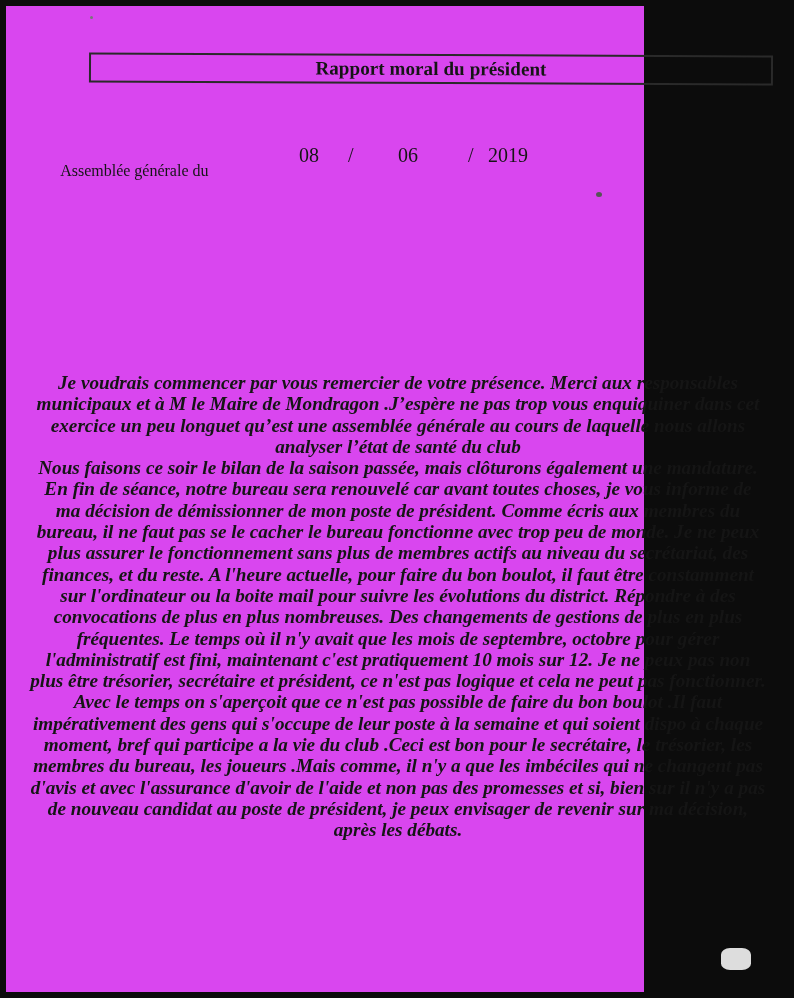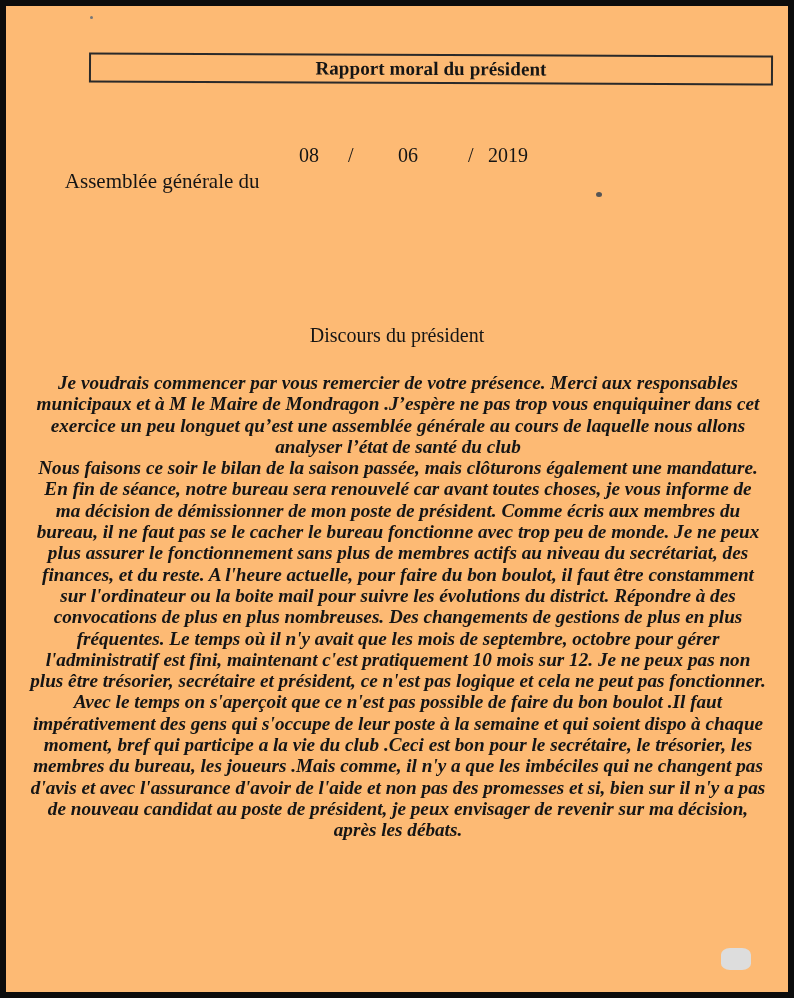--- a/index.html
+++ b/index.html
@@ -3,31 +3,31 @@
   <meta charset="utf-8">
   <style>
     html, body { margin: 0; padding: 0; }
     body {
       width: 794px; height: 998px; background: #0c0c0c;
       position: relative; overflow: hidden;
       font-family: "Liberation Serif", "DejaVu Serif", serif;
       color: #151515;
     }
     .page {
-      position: absolute; left: 6px; top: 6px; width: 782px; height: 986px;
-      background: #fdba74;
+      position: absolute; left: 6px; top: 6px; width: 638px; height: 986px;
+      background: #d946ef;
     }
     .title-box {
       position: absolute; left: 83px; top: 48px; width: 684px; height: 30px;
       border: 2px solid #2a2a2a; box-sizing: border-box;
       transform: rotate(0.25deg);
       display: flex; align-items: center; justify-content: center;
     }
     .title-box span { font-weight: bold; font-size: 19px; letter-spacing: 0.1px; }
-    .meta-line { position: absolute; left: 39px; font-size: 21px; white-space: pre; }
+    .meta-line { position: absolute; left: 39px; font-size: 16px; white-space: pre; }
     .meta-date { top: 138px; }
     .meta-author { top: 186px; }
     .meta-year { top: 240px; }
     .date-part { position: absolute; font-size: 20px; }
     .discours-title {
       position: absolute; left: 0; width: 782px; top: 318px;
       text-align: center; font-size: 20px;
     }
     .speech {
       position: absolute; left: 24px; width: 736px; top: 366px;
@@ -49,21 +49,20 @@
   <div class="meta-line meta-date">
     <span>Assemblée générale du</span>
   </div>
   <span class="date-part" style="left:293px;top:138px;">08</span>
   <span class="date-part" style="left:342px;top:138px;">/</span>
   <span class="date-part" style="left:392px;top:138px;">06</span>
   <span class="date-part" style="left:462px;top:138px;">/</span>
   <span class="date-part" style="left:482px;top:138px;">2019</span>
 
 
-  <div class="discours-title">Discours du président</div>
 
   <div class="speech">
     <p>Je voudrais commencer par vous remercier de votre présence. Merci aux responsables municipaux et à M le Maire de Mondragon .J’espère ne pas trop vous enquiquiner dans cet exercice un peu longuet qu’est une assemblée générale au cours de laquelle nous allons analyser l’état de santé du club</p>
     <p>Nous faisons ce soir le bilan de la saison passée, mais clôturons également une mandature. En fin de séance, notre bureau sera renouvelé car avant toutes choses, je vous informe de ma décision de démissionner de mon poste de président. Comme écris aux membres du bureau, il ne faut pas se le cacher le bureau fonctionne avec trop peu de monde. Je ne peux plus assurer le fonctionnement sans plus de membres actifs au niveau du secrétariat, des finances, et du reste. A l'heure actuelle, pour faire du bon boulot, il faut être constamment sur l'ordinateur ou la boite mail pour suivre les évolutions du district. Répondre à des convocations de plus en plus nombreuses. Des changements de gestions de plus en plus fréquentes. Le temps où il n'y avait que les mois de septembre, octobre pour gérer l'administratif est fini, maintenant c'est pratiquement 10 mois sur 12.  Je ne peux pas non plus être trésorier, secrétaire et président, ce n'est pas logique et cela ne peut pas fonctionner. Avec le temps on s'aperçoit que ce n'est pas possible de faire du bon boulot .Il faut impérativement des gens qui s'occupe de leur poste à la semaine et qui soient dispo à chaque moment, bref qui participe a la vie du club .Ceci est bon pour le secrétaire, le trésorier, les membres du bureau, les joueurs .Mais comme, il n'y a que les imbéciles qui ne changent pas d'avis et avec  l'assurance d'avoir de l'aide et non pas des promesses et si, bien sur il n'y a pas de nouveau candidat  au poste de président, je peux envisager de revenir sur ma décision, après les débats.</p>
   </div>
 
   <div class="speck" style="left:84px;top:10px;width:3px;height:3px;"></div>
   <div class="speck" style="left:590px;top:186px;width:6px;height:5px;background:#555;"></div>
   <div class="speck" style="left:715px;top:942px;width:30px;height:22px;background:#ddd;border-radius:30%;"></div>
 </div>

